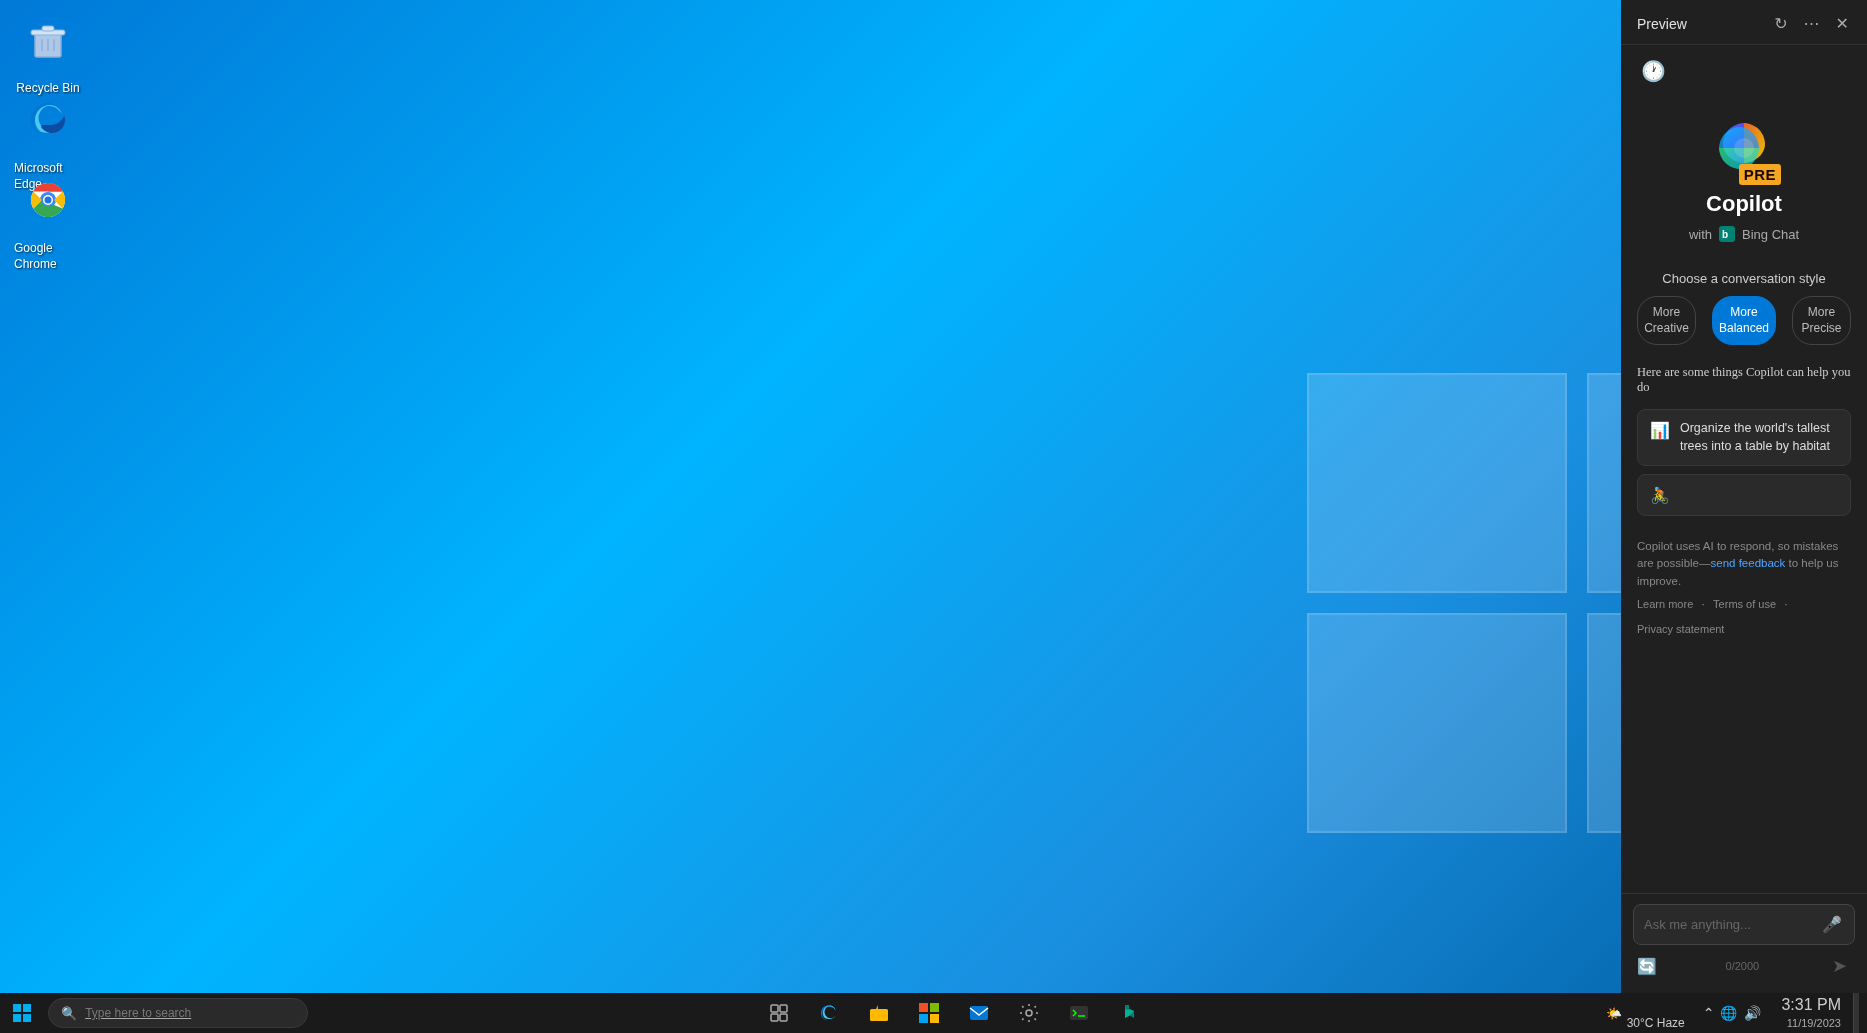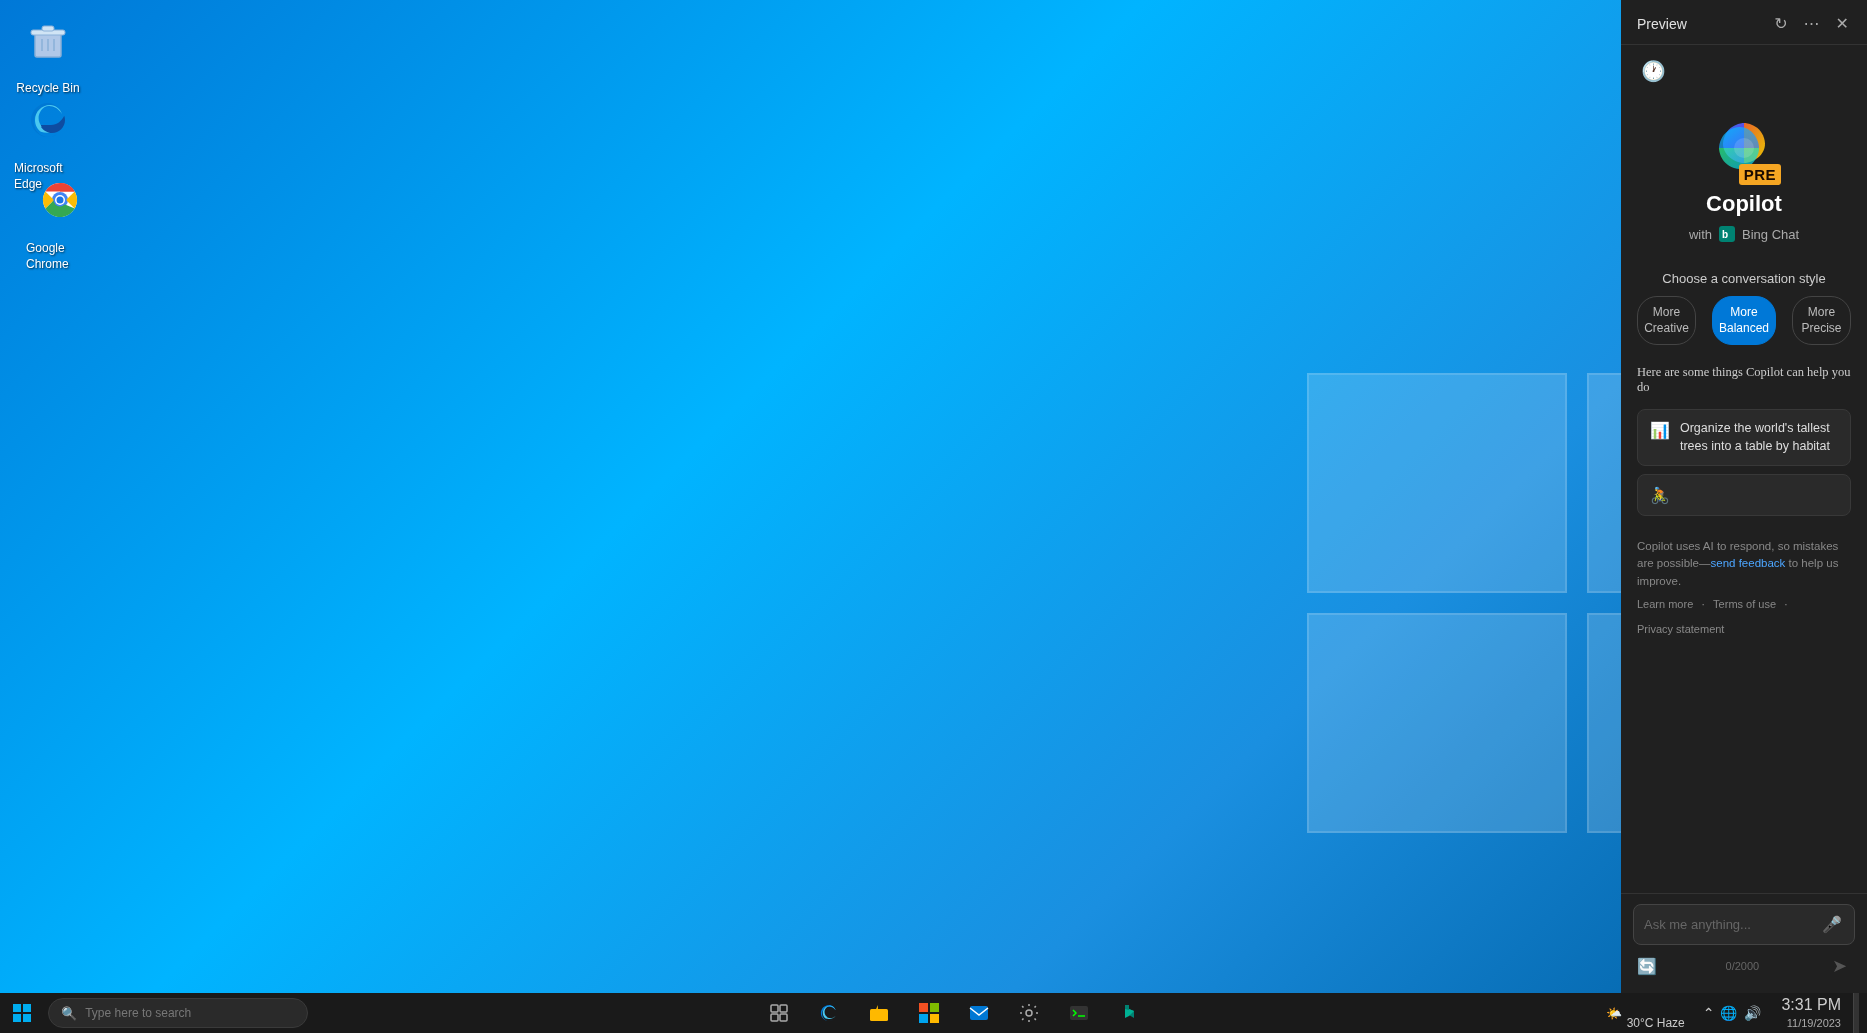--- a/index.html
+++ b/index.html
@@ -66,21 +66,21 @@
       line-height: 1.3;
     }
 
     
     .recycle-icon { top: 10px; left: 8px; }
 
     
     .edge-icon { top: 90px; left: 8px; }
 
     
-    .chrome-icon { top: 170px; left: 20px; }
+    .chrome-icon { top: 170px; left: 8px; }
 
     
     #copilot-panel {
       position: absolute;
       top: 0;
       right: 0;
       width: 246px;
       height: 993px;
       background: #202020;
       display: flex;
@@ -357,20 +357,21 @@
       cursor: text;
     }
     .taskbar-search input {
       background: none;
       border: none;
       outline: none;
       color: #aaa;
       font-size: 12px;
       font-family: inherit;
       width: 100%;
+      text-decoration: underline;
     }
     .taskbar-search input::placeholder { color: #777; }
     .search-icon-tb { color: #aaa; font-size: 13px; }
 
     .taskbar-center {
       flex: 1;
       display: flex;
       align-items: center;
       justify-content: center;
       gap: 6px;

